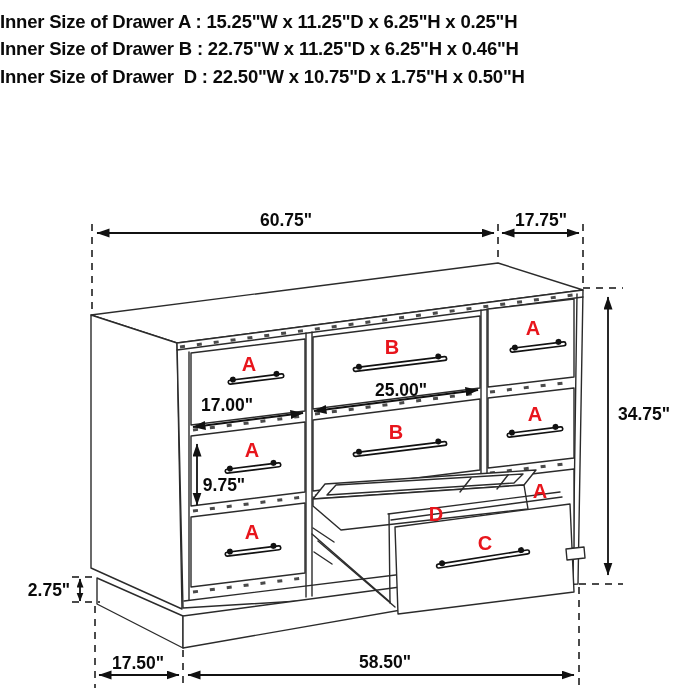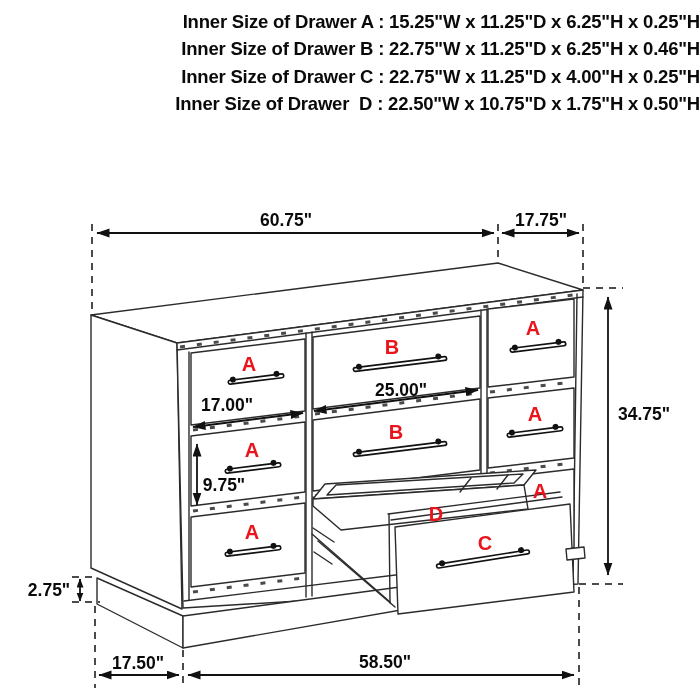--- a/index.html
+++ b/index.html
@@ -1,18 +1,18 @@
 <!DOCTYPE html>
 <html><head>
 <meta charset="utf-8">
 <style>
   html,body{margin:0;padding:0;background:#ffffff;}
   .stage{position:relative;width:700px;height:700px;background:#fff;overflow:hidden;
          font-family:"Liberation Sans",sans-serif;}
-  .hdr{position:absolute;top:8px;left:0;width:700px;text-align:right;}
+  .hdr{position:absolute;top:8px;left:0;width:700px;text-align:left;}
   .hline{font-weight:700;font-size:18.5px;line-height:27.4px;color:#0a0a0a;
          letter-spacing:-0.2px;white-space:pre;}
   svg{position:absolute;left:0;top:0;}
   .ln{fill:#ffffff;stroke:#2b2b2b;stroke-width:1.4;stroke-linejoin:round;}
   .s{fill:none;stroke:#2b2b2b;stroke-width:1.4;stroke-linecap:round;}
   .tex{fill:none;stroke:#4a4a4a;stroke-width:3;stroke-dasharray:5 12;}
   .gd{fill:none;stroke:#111;stroke-width:1.5;stroke-dasharray:7 6;}
   .dl{fill:none;stroke:#111;stroke-width:1.8;}
   .dim{font-family:"Liberation Sans",sans-serif;font-weight:700;font-size:17.5px;
        fill:#0a0a0a;text-anchor:middle;}
@@ -20,21 +20,20 @@
        text-anchor:middle;}
 </style>
 </head>
 <body>
 
 <div class="stage">
 
   <div class="hdr">
     <div class="hline">Inner Size of Drawer A : 15.25"W x 11.25"D x 6.25"H x 0.25"H</div>
     <div class="hline">Inner Size of Drawer B : 22.75"W x 11.25"D x 6.25"H x 0.46"H</div>
-    <div class="hline">Inner Size of Drawer C : 22.75"W x 11.25"D x 4.00"H x 0.25"H</div>
     <div class="hline">Inner Size of Drawer  D : 22.50"W x 10.75"D x 1.75"H x 0.50"H</div>
   </div>
 
   <svg width="700" height="700" viewBox="0 0 700 700">
     <defs>
       <marker id="ah" markerUnits="userSpaceOnUse" markerWidth="14" markerHeight="10" refX="12.5" refY="4.5" orient="auto-start-reverse">
         <path d="M0,0 L13,4.5 L0,9 Z" fill="#111"></path>
       </marker>
       <marker id="ahs" markerUnits="userSpaceOnUse" markerWidth="10" markerHeight="8" refX="8.5" refY="3.5" orient="auto-start-reverse">
         <path d="M0,0 L9,3.5 L0,7 Z" fill="#111"></path>

